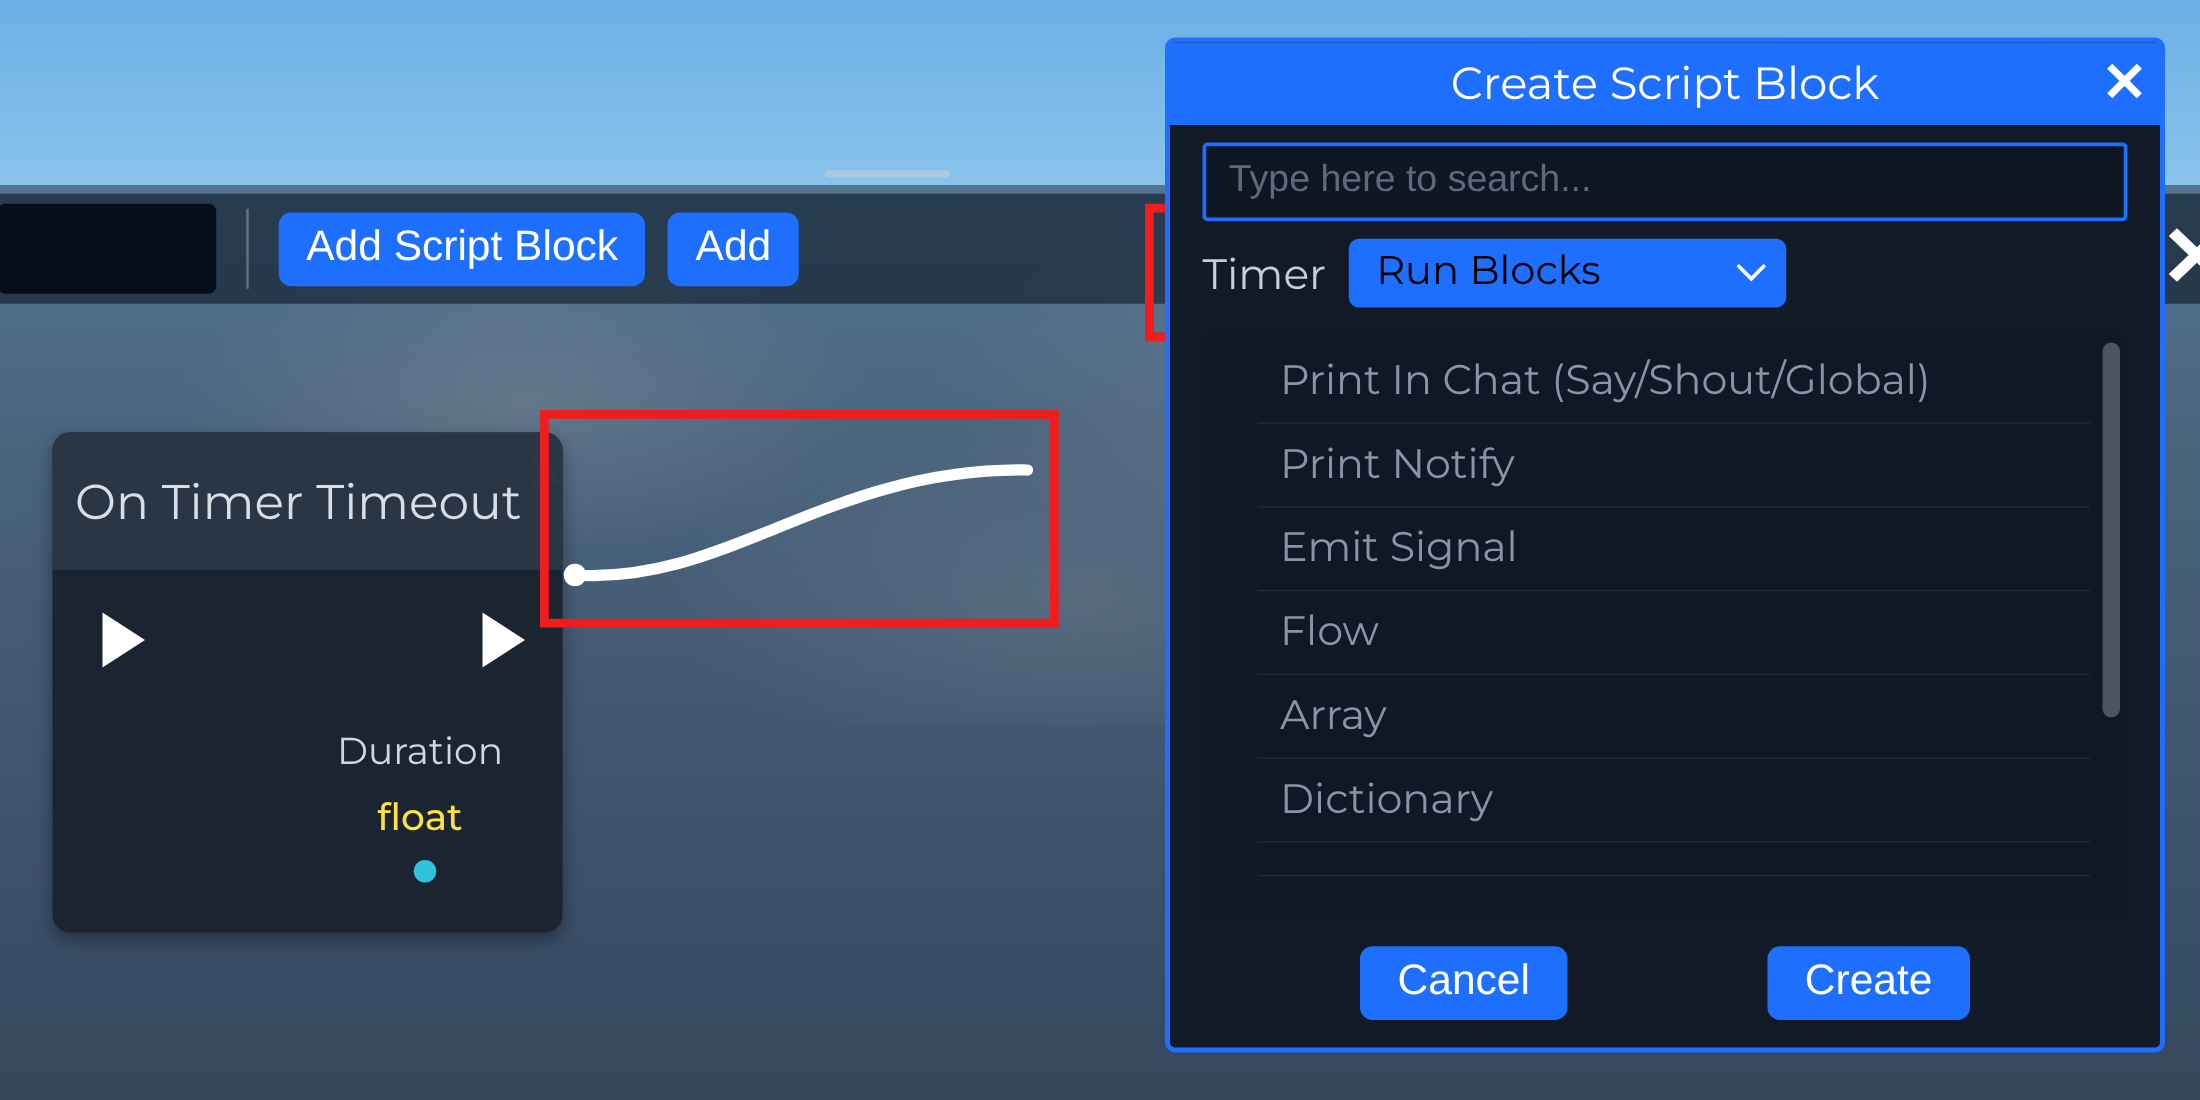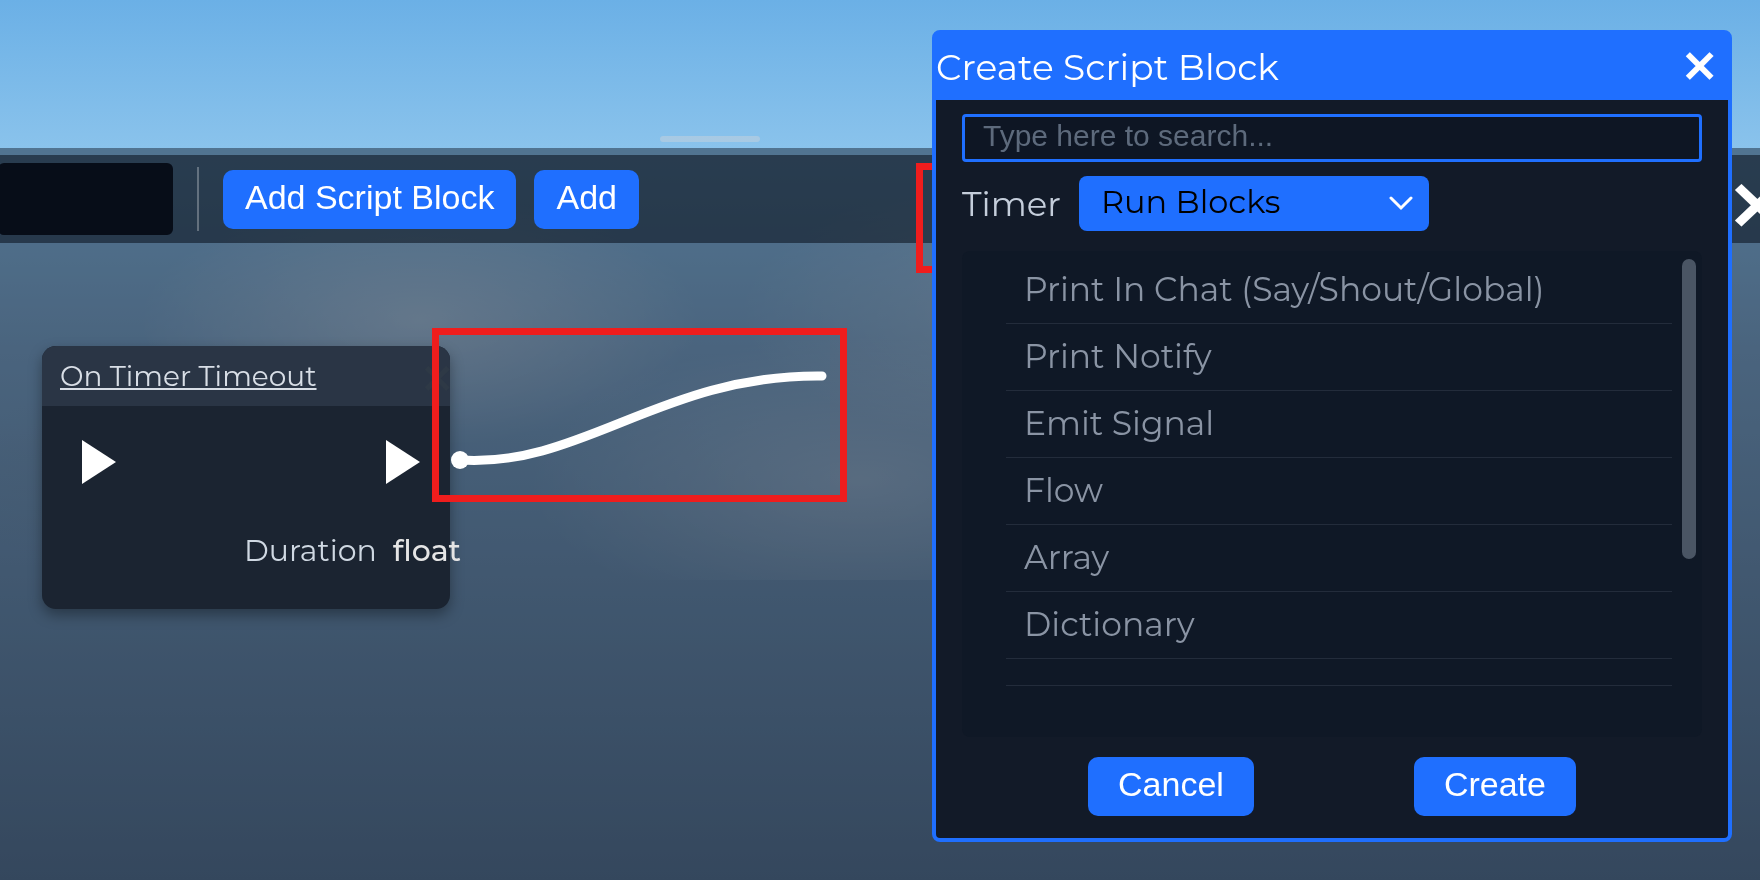--- a/index.html
+++ b/index.html
@@ -51,63 +51,63 @@
     line-height:1; transform:scaleX(1.05);
   }
 
   
   .node {
     position:absolute; left:42px; top:346px;
     width:408px; border-radius:14px;
     background:#1b2431; box-shadow:0 6px 14px rgba(0,0,0,.35);
   }
   .node-header {
-    background:#2a3545; color:#d8dee6; font-size:28px;
-    padding:13px 18px; border-radius:14px 14px 0 0;text-decoration:underline;
+    background:#2a3545; color:#d8dee6; font-size:39px;
+    padding:31px 18px; border-radius:14px 14px 0 0;
   }
   .node-close {
     position:absolute; right:-4px; top:8px; color:#2e3946; font-size:40px; font-weight:600;
   }
   .node-body { padding:26px 22px 40px; color:#c9d3df; }
   .node-icons-row { display:flex; align-items:center; justify-content:space-between; margin:8px 8px 48px 18px; }
   .play-triangle {
     width:0; height:0;
     border-left:34px solid #fff; border-top:22px solid transparent; border-bottom:22px solid transparent;
   }
-  .duration-row { display:flex; align-items:center; gap:16px; margin-left:180px; font-size:30px; }
+  .duration-row { display:flex; align-items:center; gap:16px; margin-left:180px; font-size:30px;flex-direction:column; }
   .duration-label { color:#cfd8e2; }
-  .float-label { color:#e5e5e5; font-weight:500; }
+  .float-label { color:#fde047; font-weight:500; }
   .float-dot { width:18px; height:18px; border-radius:50%; background:#31c2de; margin-left:8px; }
 
   
   .curve { position:absolute; left:442px; top:328px; width:404px; height:210px; }
 
   
   .red-box { position:absolute; border:7px solid #ef1d1d; background:transparent; pointer-events:none; }
   .rb-curve { left:432px; top:328px; width:415px; height:174px; }
   .rb-show  { left:916px; top:163px; width:542px; height:110px; }
   .rb-notify{ left:965px; top:322px; width:309px; height:69px; }
 
   
   .modal {
     position:absolute; left:932px; top:30px; width:800px; height:812px;
     background:#121a28; border:4px solid #1f6fff; border-radius:8px;
     display:flex; flex-direction:column;
   }
-  .modal-title-bar { background:#1f6fff; height:66px; display:flex; align-items:center; position:relative; }
+  .modal-title-bar { background:#1f6fff; height:66px; display:flex; align-items:center; justify-content:center; position:relative; }
   .modal-title { color:#fff; font-size:36px; font-weight:400; }
   .modal-title-close {
     position:absolute; right:10px; top:10px; color:#fff; font-size:44px; font-weight:800; line-height:1;
     cursor:pointer;
   }
 
   .modal-inner { flex:1; padding:14px 26px 4px; display:flex; flex-direction:column; gap:14px; overflow:hidden; }
 
   .search-input {
-    width:100%; height:48px; background:#0e1624; border:3px solid #1f6fff; border-radius:4px;
+    width:100%; height:63px; background:#0e1624; border:3px solid #1f6fff; border-radius:4px;
     color:#8892a2; font-size:30px; padding:2px 18px 6px; outline:none;
   }
   .search-input::placeholder { color:#5d6a7c; }
 
   .show-row { display:flex; align-items:center; gap:18px; }
   .show-label { color:#c5cedb; font-size:34px; }
   .show-select {
     background:#1f6fff; color:#000000; border:none; border-radius:8px;
     font-size:32px; padding:6px 50px 10px 22px; position:relative; display:flex; align-items:center;
     min-width:350px; cursor:pointer;

